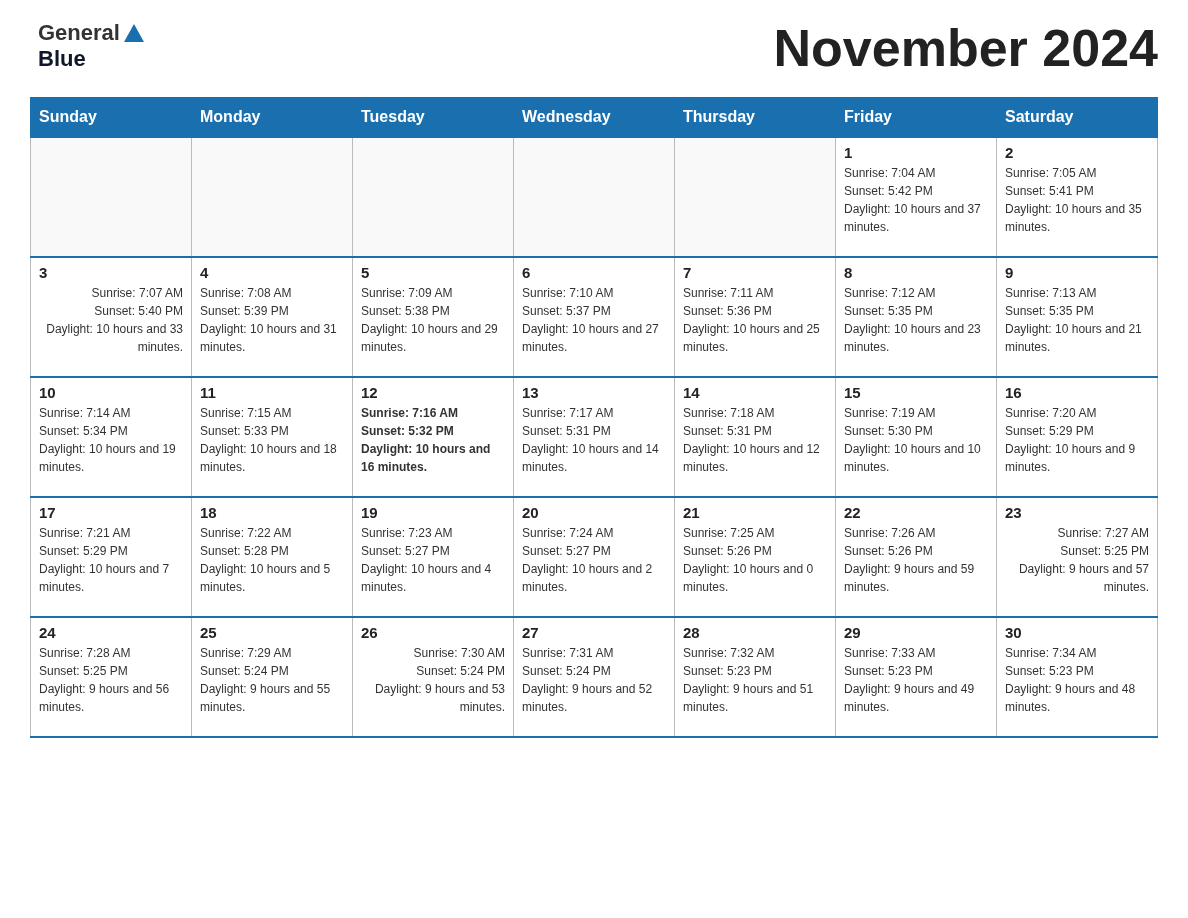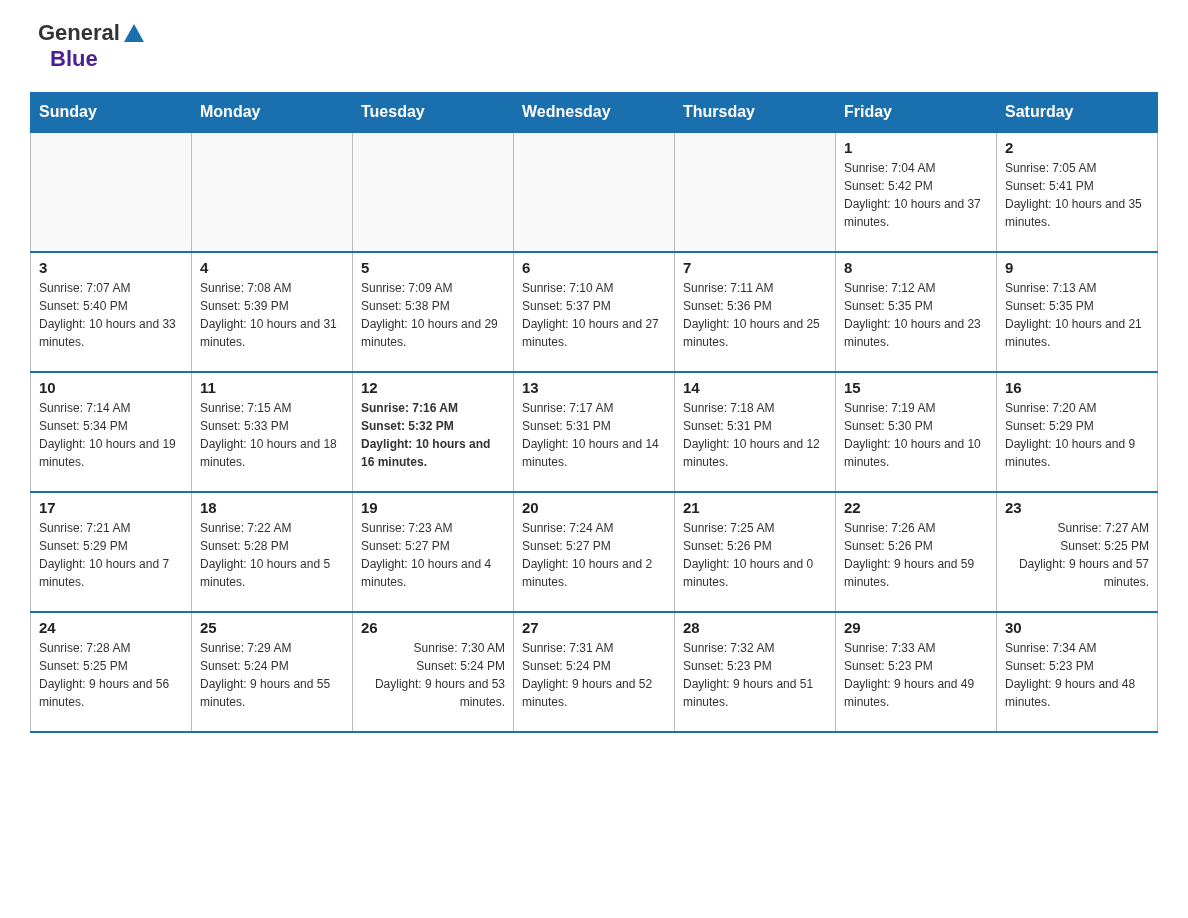--- a/index.html
+++ b/index.html
@@ -26,22 +26,22 @@
       flex-direction: column;
     }
     .logo-top {
       display: flex;
       align-items: center;
       margin-left: 8px;
     }
     .logo-bottom {
       font-size: 22px;
       font-weight: bold;
-      color: #4c1d95;
-      margin-left: 16px;
+      color: #0f172a;
+      margin-left: 4px;
     }
     .title-area {
       text-align: right;
     }
     .month-title {
       font-size: 52px;
       font-weight: bold;
       color: #222;
       line-height: 1.1;
     }
@@ -104,20 +104,21 @@
         <svg width="20" height="18" viewBox="0 0 20 18">
           <polygon points="0,18 10,0 20,18" fill="#1a6faf"></polygon>
         </svg>
       </div>
     </div>
     <div style="margin-left:4px;">
       <span class="logo-bottom">Blue</span>
     </div>
   </div>
   <div class="title-area">
+    <div class="month-title">November 2024</div>
   </div>
 </div>
 
 <table class="calendar">
   <thead>
     <tr>
       <th>Sunday</th>
       <th>Monday</th>
       <th>Tuesday</th>
       <th>Wednesday</th>
@@ -142,21 +143,21 @@
         <td>
           <span class="day-num">2</span>
           <div class="day-info" style="white-space: pre-line;">Sunrise: 7:05 AM
 Sunset: 5:41 PM
 Daylight: 10 hours and 35 minutes.</div>
         </td>
       </tr>
       <tr>
         <td>
           <span class="day-num">3</span>
-          <div class="day-info" style="white-space: pre-line;">Sunrise: 7:07 AM
+          <div class="day-info" style="white-space: pre-line; text-align: right;">Sunrise: 7:07 AM
 Sunset: 5:40 PM
 Daylight: 10 hours and 33 minutes.</div>
         </td>
         <td>
           <span class="day-num">4</span>
           <div class="day-info" style="white-space: pre-line;">Sunrise: 7:08 AM
 Sunset: 5:39 PM
 Daylight: 10 hours and 31 minutes.</div>
         </td>
         <td>

